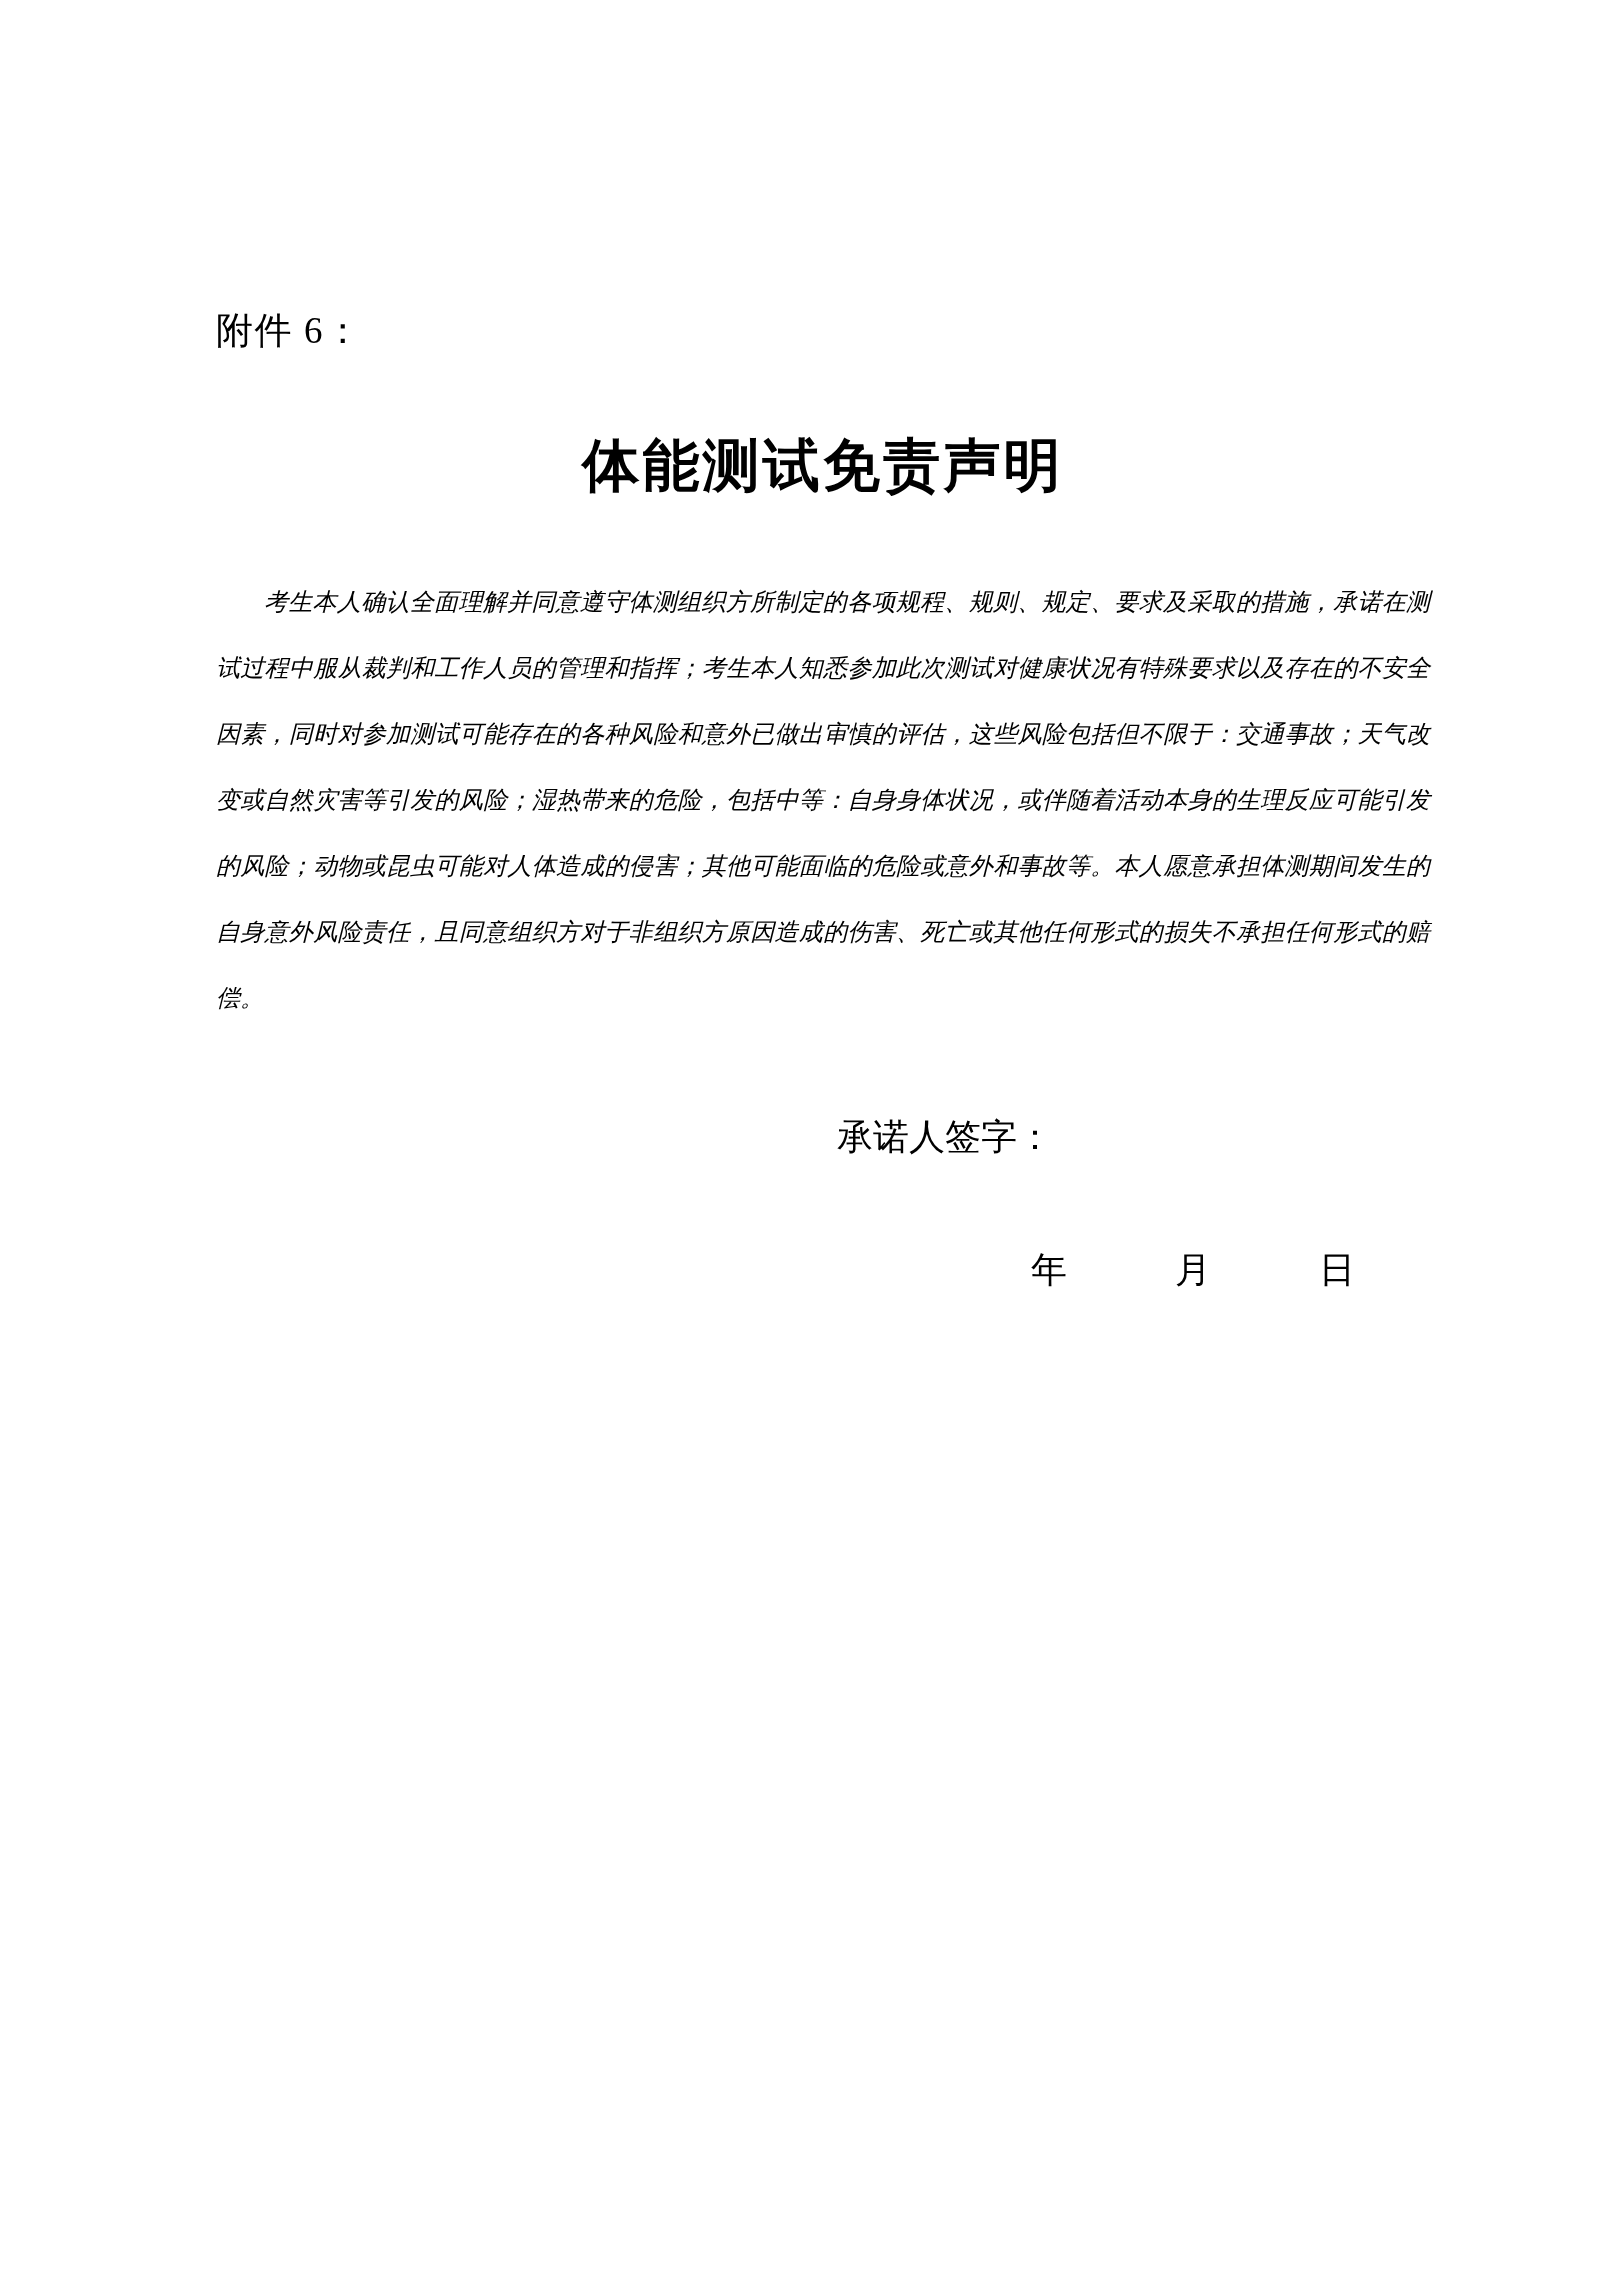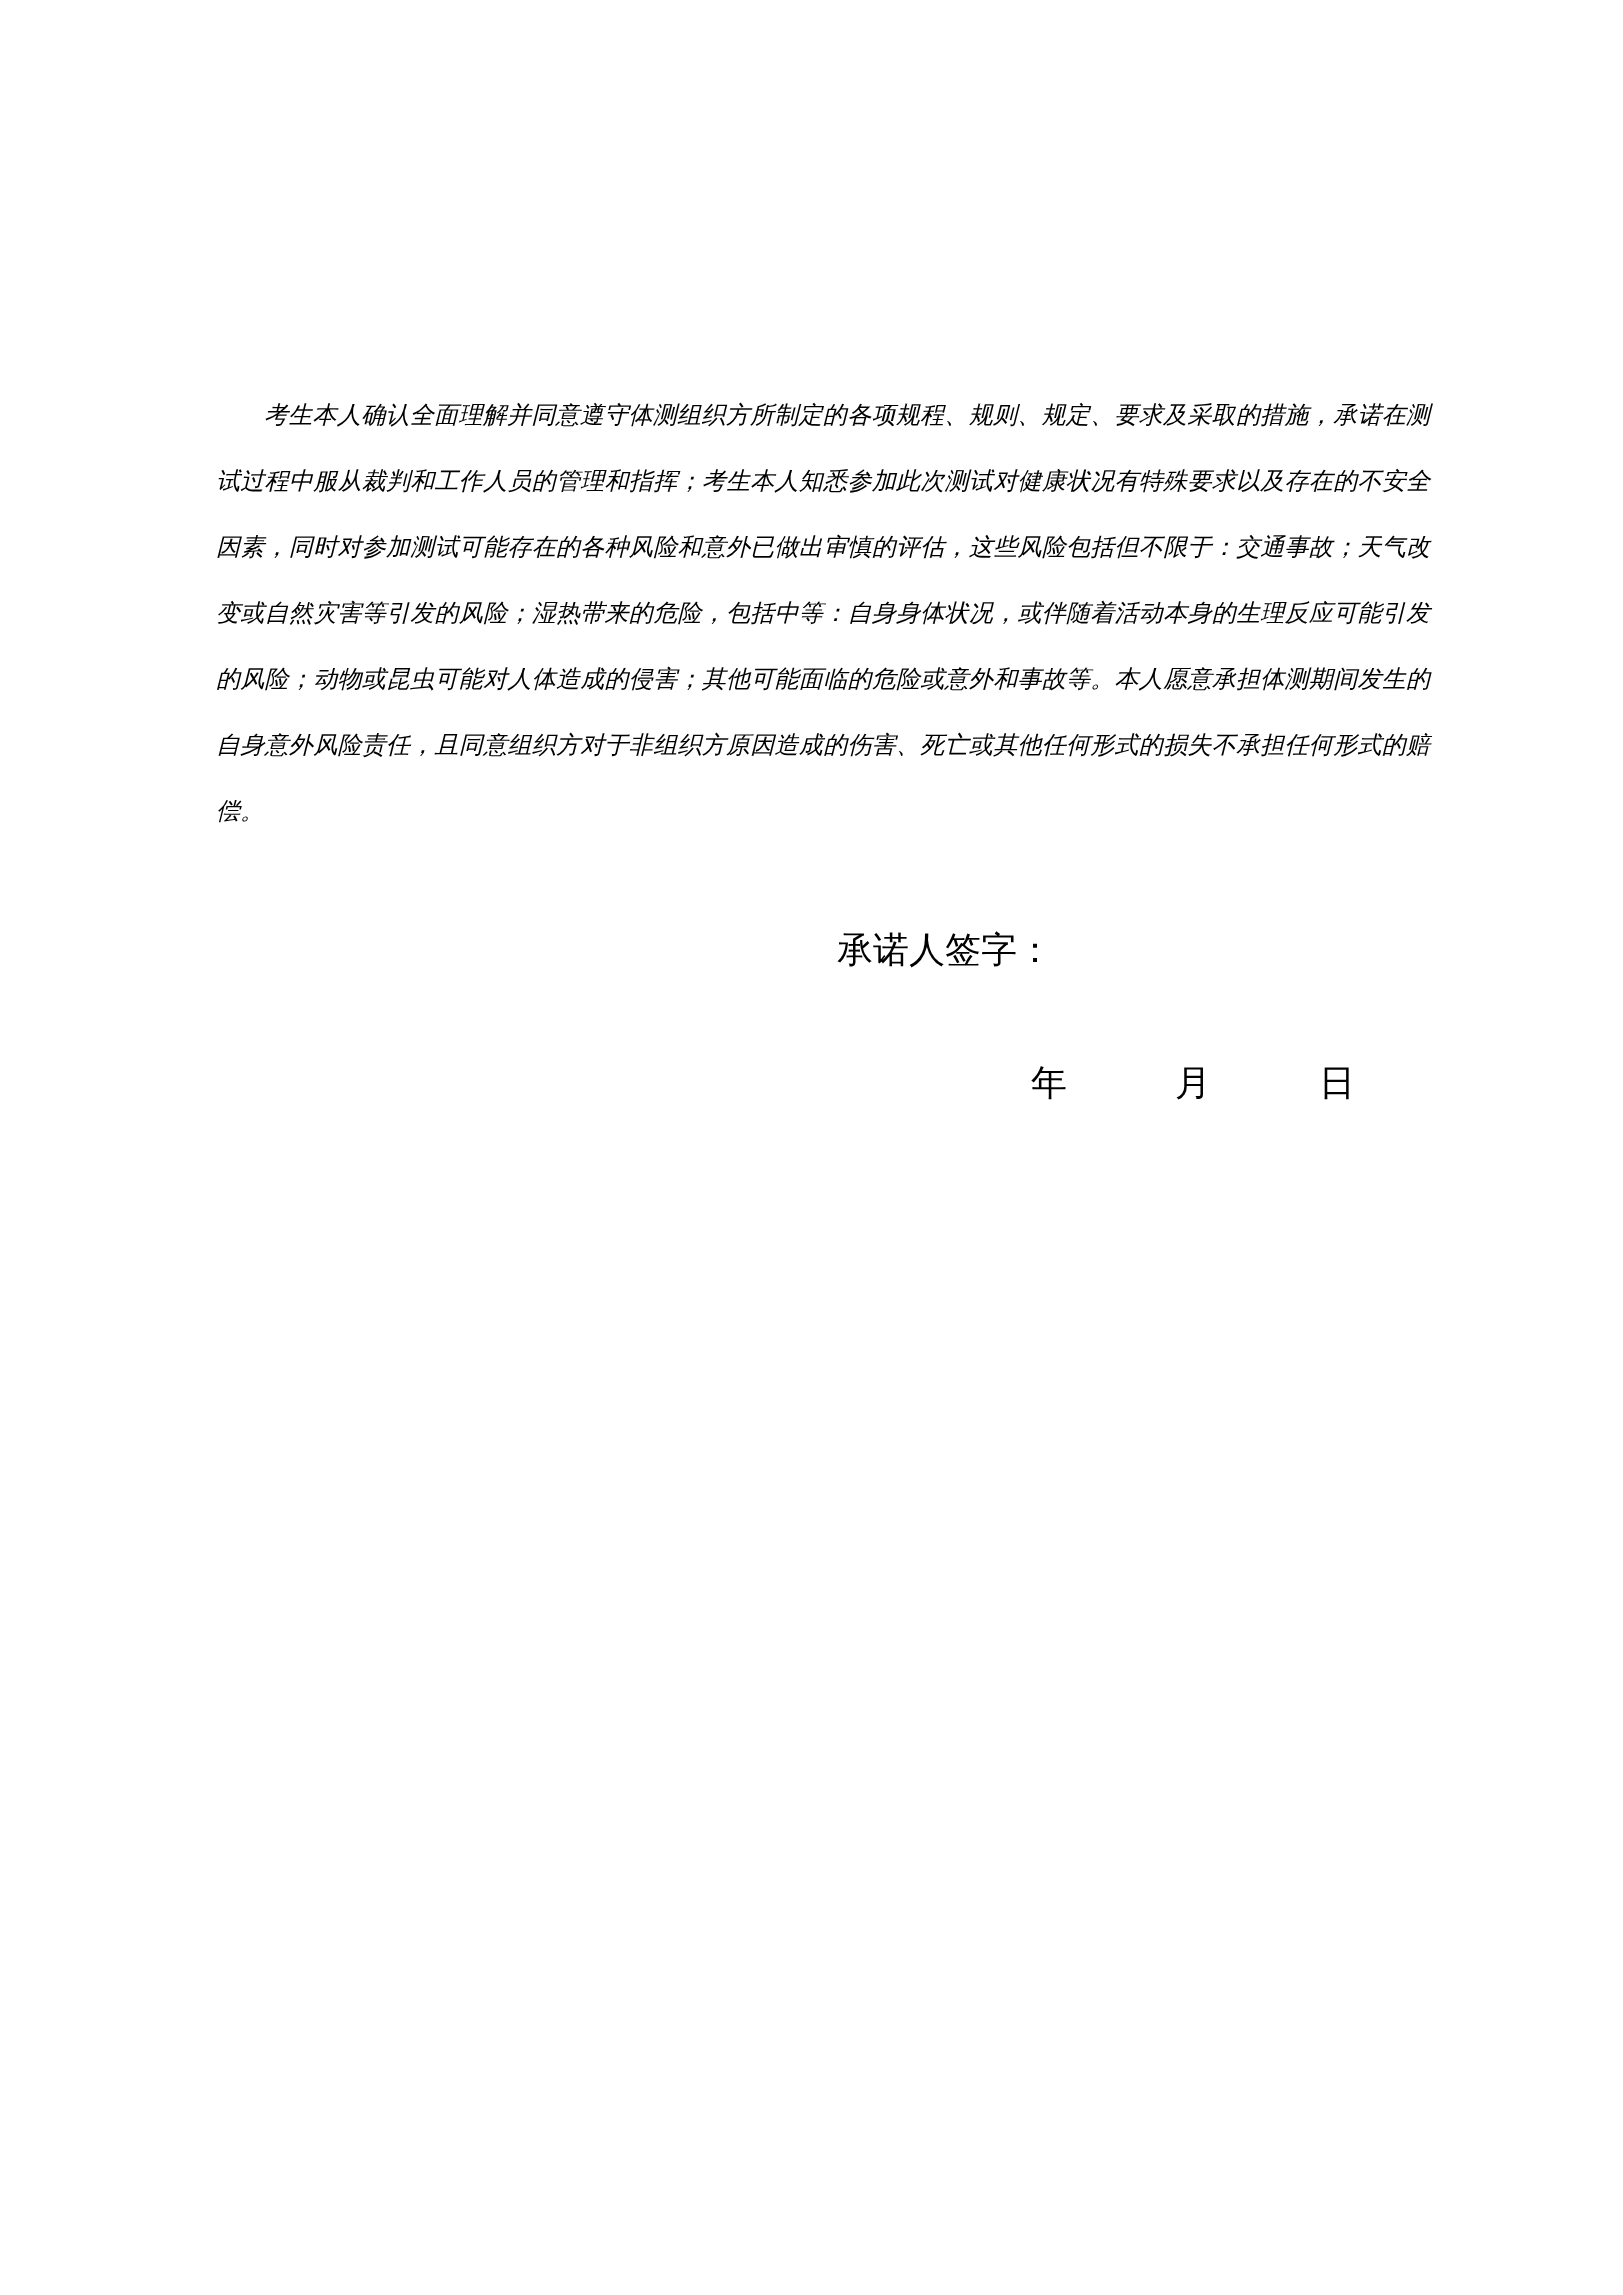--- a/index.html
+++ b/index.html
@@ -69,21 +69,23 @@
   }
   .date-row .spacer { width: 815px; }
   .date-row .date-char { width: 36px; text-align: center; }
   .date-row .date-gap { width: 108px; }
 </style>
 </head>
 <body>
 
 <div class="page">
 
+  <div class="attachment">附件 6：</div>
 
+  <div class="doc-title">体能测试免责声明</div>
 
   <div class="content">
     <p>考生本人确认全面理解并同意遵守体测组织方所制定的各项规程、规则、规定、要求及采取的措施，承诺在测试过程中服从裁判和工作人员的管理和指挥；考生本人知悉参加此次测试对健康状况有特殊要求以及存在的不安全因素，同时对参加测试可能存在的各种风险和意外已做出审慎的评估，这些风险包括但不限于：交通事故；天气改变或自然灾害等引发的风险；湿热带来的危险，包括中等：自身身体状况，或伴随着活动本身的生理反应可能引发的风险；动物或昆虫可能对人体造成的侵害；其他可能面临的危险或意外和事故等。本人愿意承担体测期间发生的自身意外风险责任，且同意组织方对于非组织方原因造成的伤害、死亡或其他任何形式的损失不承担任何形式的赔偿。</p>
   </div>
 
   <div class="signature-row">
     <span class="signature-label">承诺人签字：</span>
   </div>
 
   <div class="date-row">

